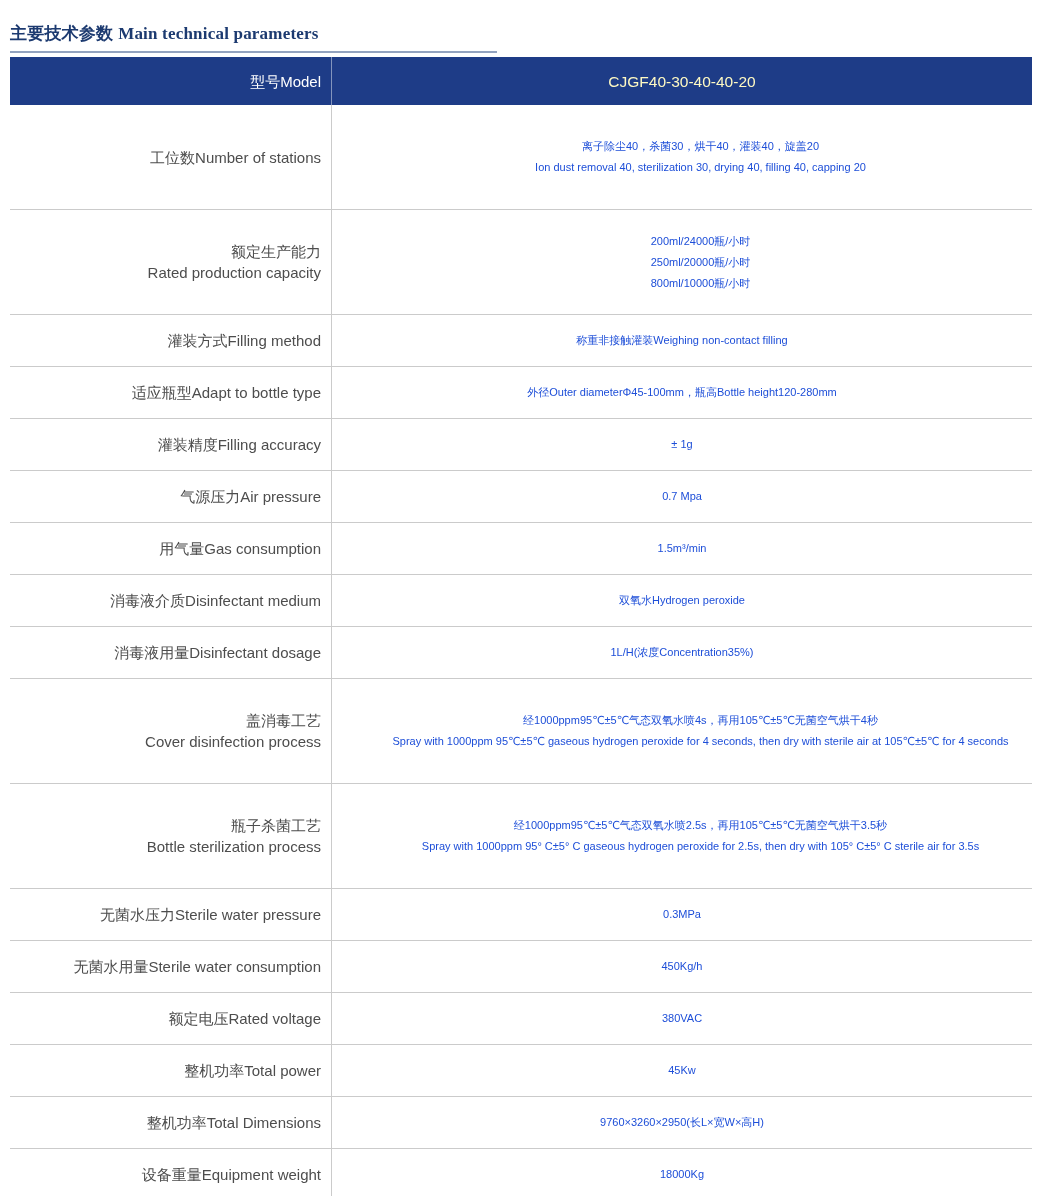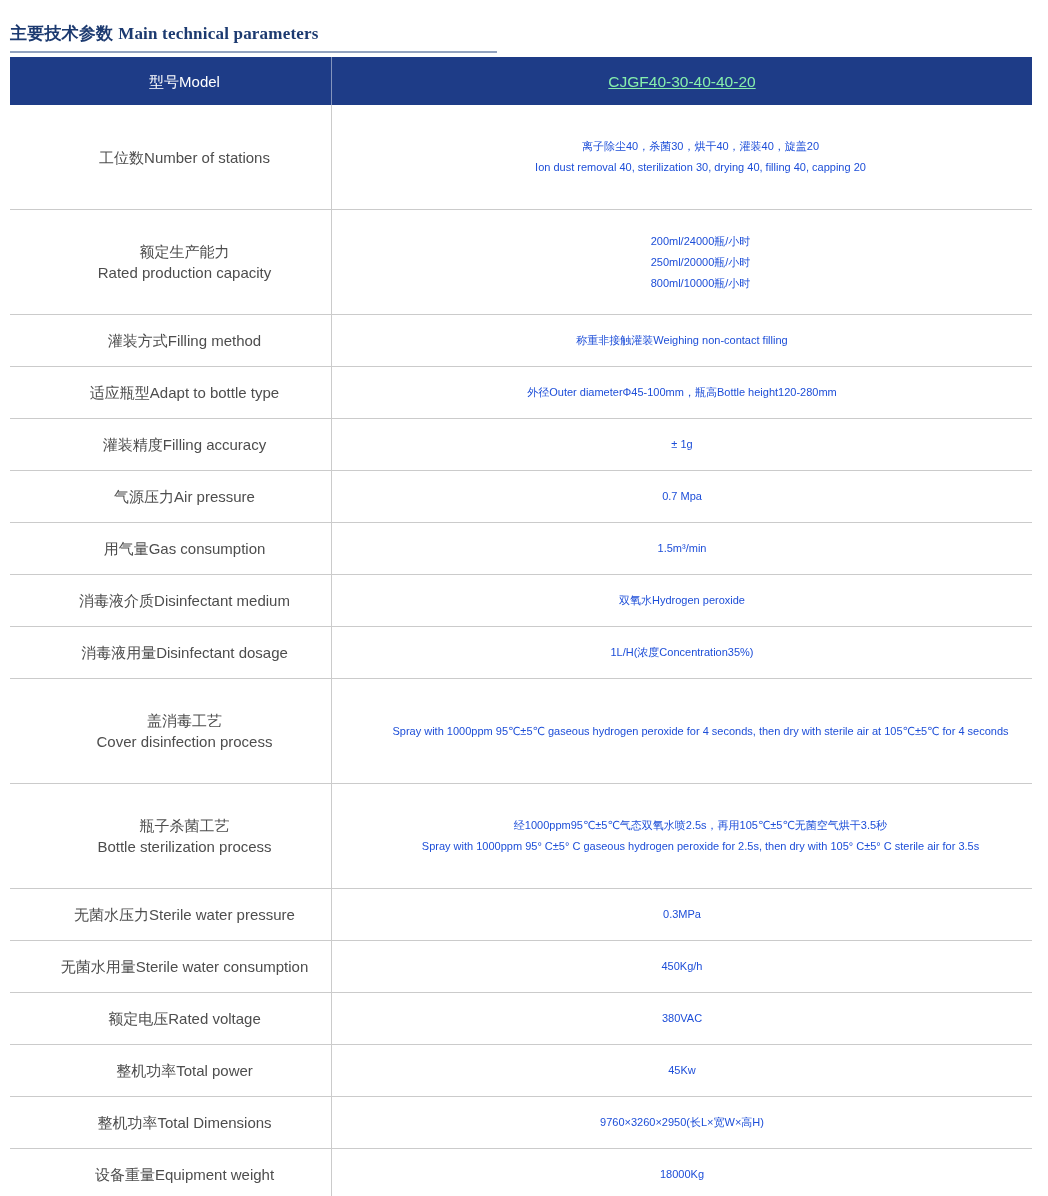--- a/index.html
+++ b/index.html
@@ -46,21 +46,21 @@
     flex: 0 0 322px;
     box-sizing: border-box;
     border-right: 1px solid #cbcbcb;
     display: flex;
     flex-direction: column;
     justify-content: center;
     padding: 6px 10px 6px 38px;
     color: #4d4d4d;
     font-size: 15px;
     line-height: 21px;
-    text-align: center;
+    text-align: right;
   }
   .cell-value {
     flex: 1 1 auto;
     box-sizing: border-box;
     display: flex;
     flex-direction: column;
     justify-content: center;
     align-items: center;
     text-align: center;
     padding: 6px 14px;
@@ -72,21 +72,21 @@
   
   .t-row.header-row {
     background: #1e3c87;
     min-height: 48px;
     border-bottom: none;
   }
   .header-row .cell-label {
     color: #ffffff;
     border-right: 1px solid rgba(255, 255, 255, 0.45);
   }
-  .header-row .cell-value { color: #86efac; font-size: 15.5px; text-decoration: underline; }
+  .header-row .cell-value { color: #fef9c3; font-size: 15.5px; }
 </style>
 </head>
 <body>
 
 <div class="page">
 
   <div class="title-block">
     <div class="title-text" style="color: rgb(28, 58, 112);">
       <span class="title-zh">主要技术参数</span>
       <span class="title-en">Main technical parameters</span>
@@ -179,20 +179,21 @@
     <div class="cell-value">
             <div>1L/H(浓度Concentration35%)</div>
           </div>
   </div>
         <div class="t-row tall">
     <div class="cell-label">
             <div>盖消毒工艺</div>
             <div>Cover disinfection process</div>
           </div>
     <div class="cell-value">
+            <div>经1000ppm95℃±5℃气态双氧水喷4s，再用105℃±5℃无菌空气烘干4秒</div>
             <div>Spray with 1000ppm 95℃±5℃ gaseous hydrogen peroxide for 4 seconds, then dry with sterile air at 105℃±5℃ for 4 seconds</div>
           </div>
   </div>
         <div class="t-row tall">
     <div class="cell-label">
             <div>瓶子杀菌工艺</div>
             <div>Bottle sterilization process</div>
           </div>
     <div class="cell-value">
             <div>经1000ppm95℃±5℃气态双氧水喷2.5s，再用105℃±5℃无菌空气烘干3.5秒</div>

